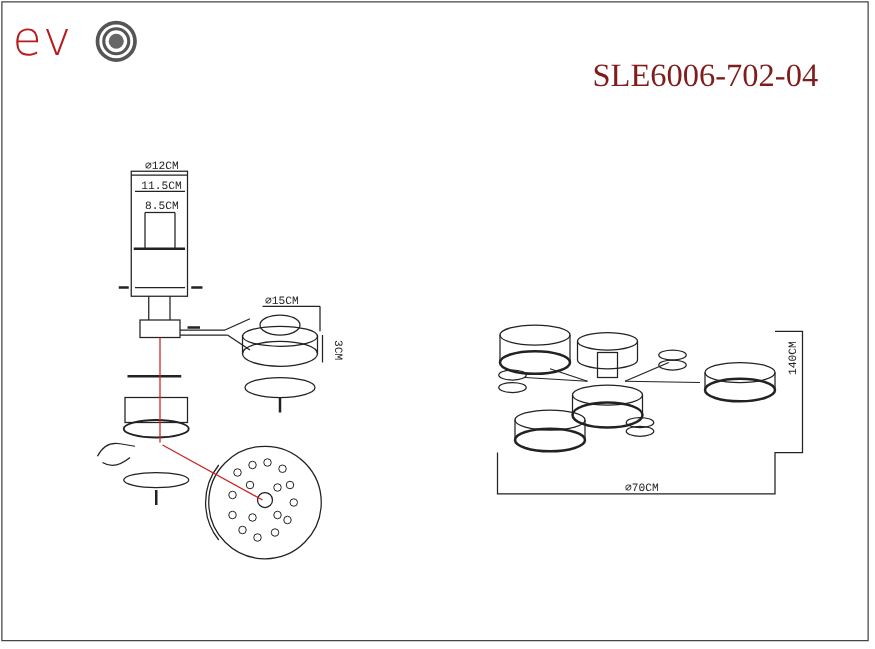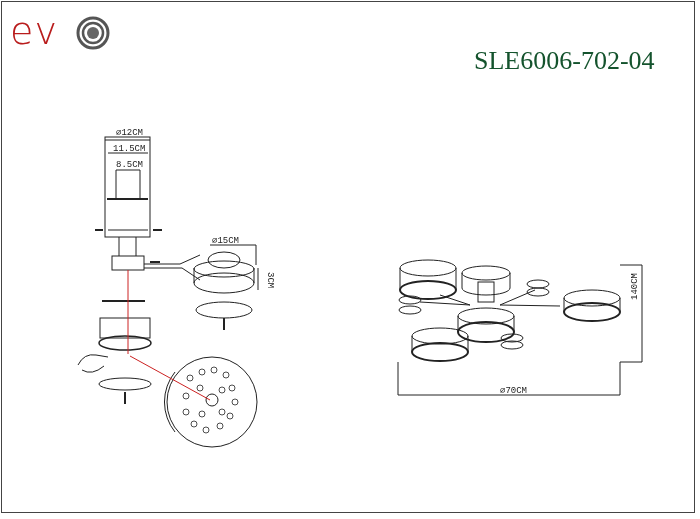--- a/index.html
+++ b/index.html
@@ -1,21 +1,21 @@
 <!DOCTYPE html>
 <html><head>
 <meta charset="utf-8">
 <style>
   html, body { margin:0; padding:0; background:#ffffff; }
   body { width:700px; height:519px; position:relative; overflow:hidden; font-family:"Liberation Serif", serif; }
   .frame { position:absolute; left:1px; top:1px; width:694px; height:512px; border:1.5px solid #444; box-sizing:border-box; }
   .logo { position:absolute; left:10px; top:14px; font-family:"DejaVu Sans", sans-serif; color:#b91c1c; font-size:38px; line-height:34px; letter-spacing:1px; font-weight:300; }
   .logo .row { display:block; height:36px; }
   .logo-ring { position:absolute; left:65px; top:2px; }
-  .model { position:absolute; left:474px; top:46px; font-size:26px; color:#14532d; font-family:"Liberation Serif", serif; }
+  .model { position:absolute; left:474px; top:46px; font-size:26px; color:#7f1d1d; font-family:"Liberation Serif", serif; }
   svg { position:absolute; left:0; top:0; }
   .dim { font-family:"Liberation Mono", monospace; font-size:9px; fill:#222; }
 </style>
 </head>
 <body>
 
 <div class="frame"></div>
 
 <div class="logo">
   <span class="row">ev</span>

